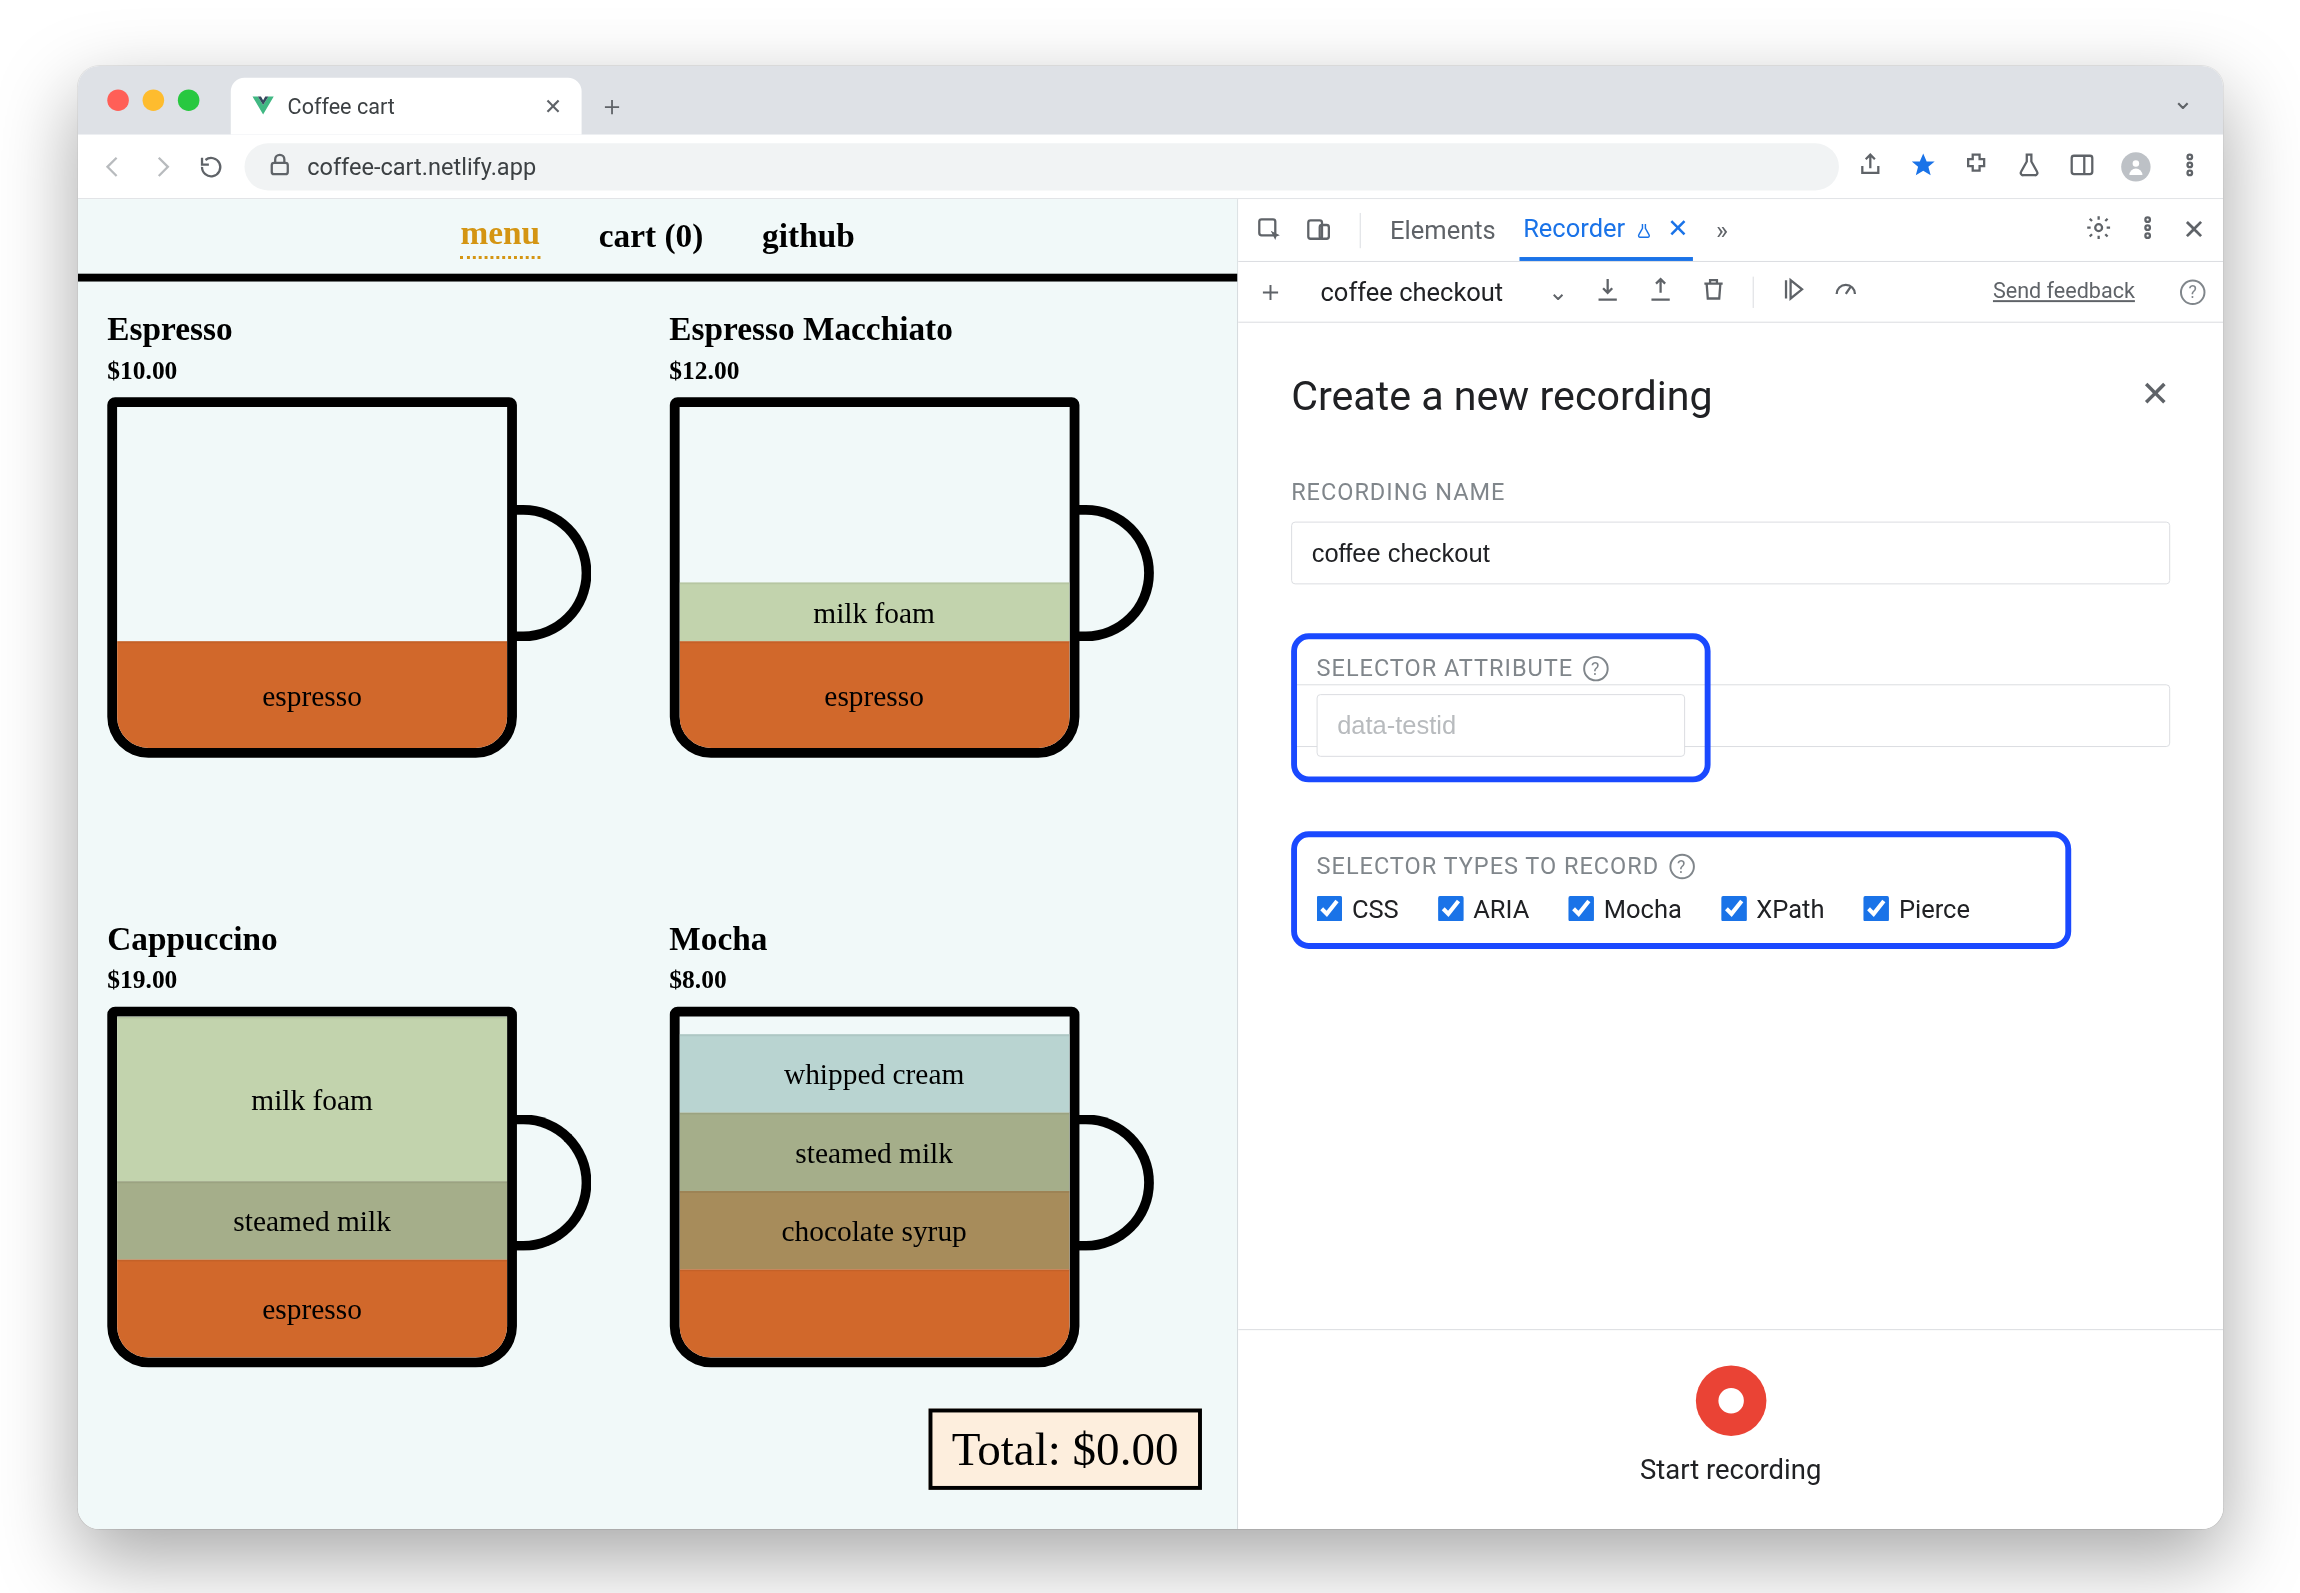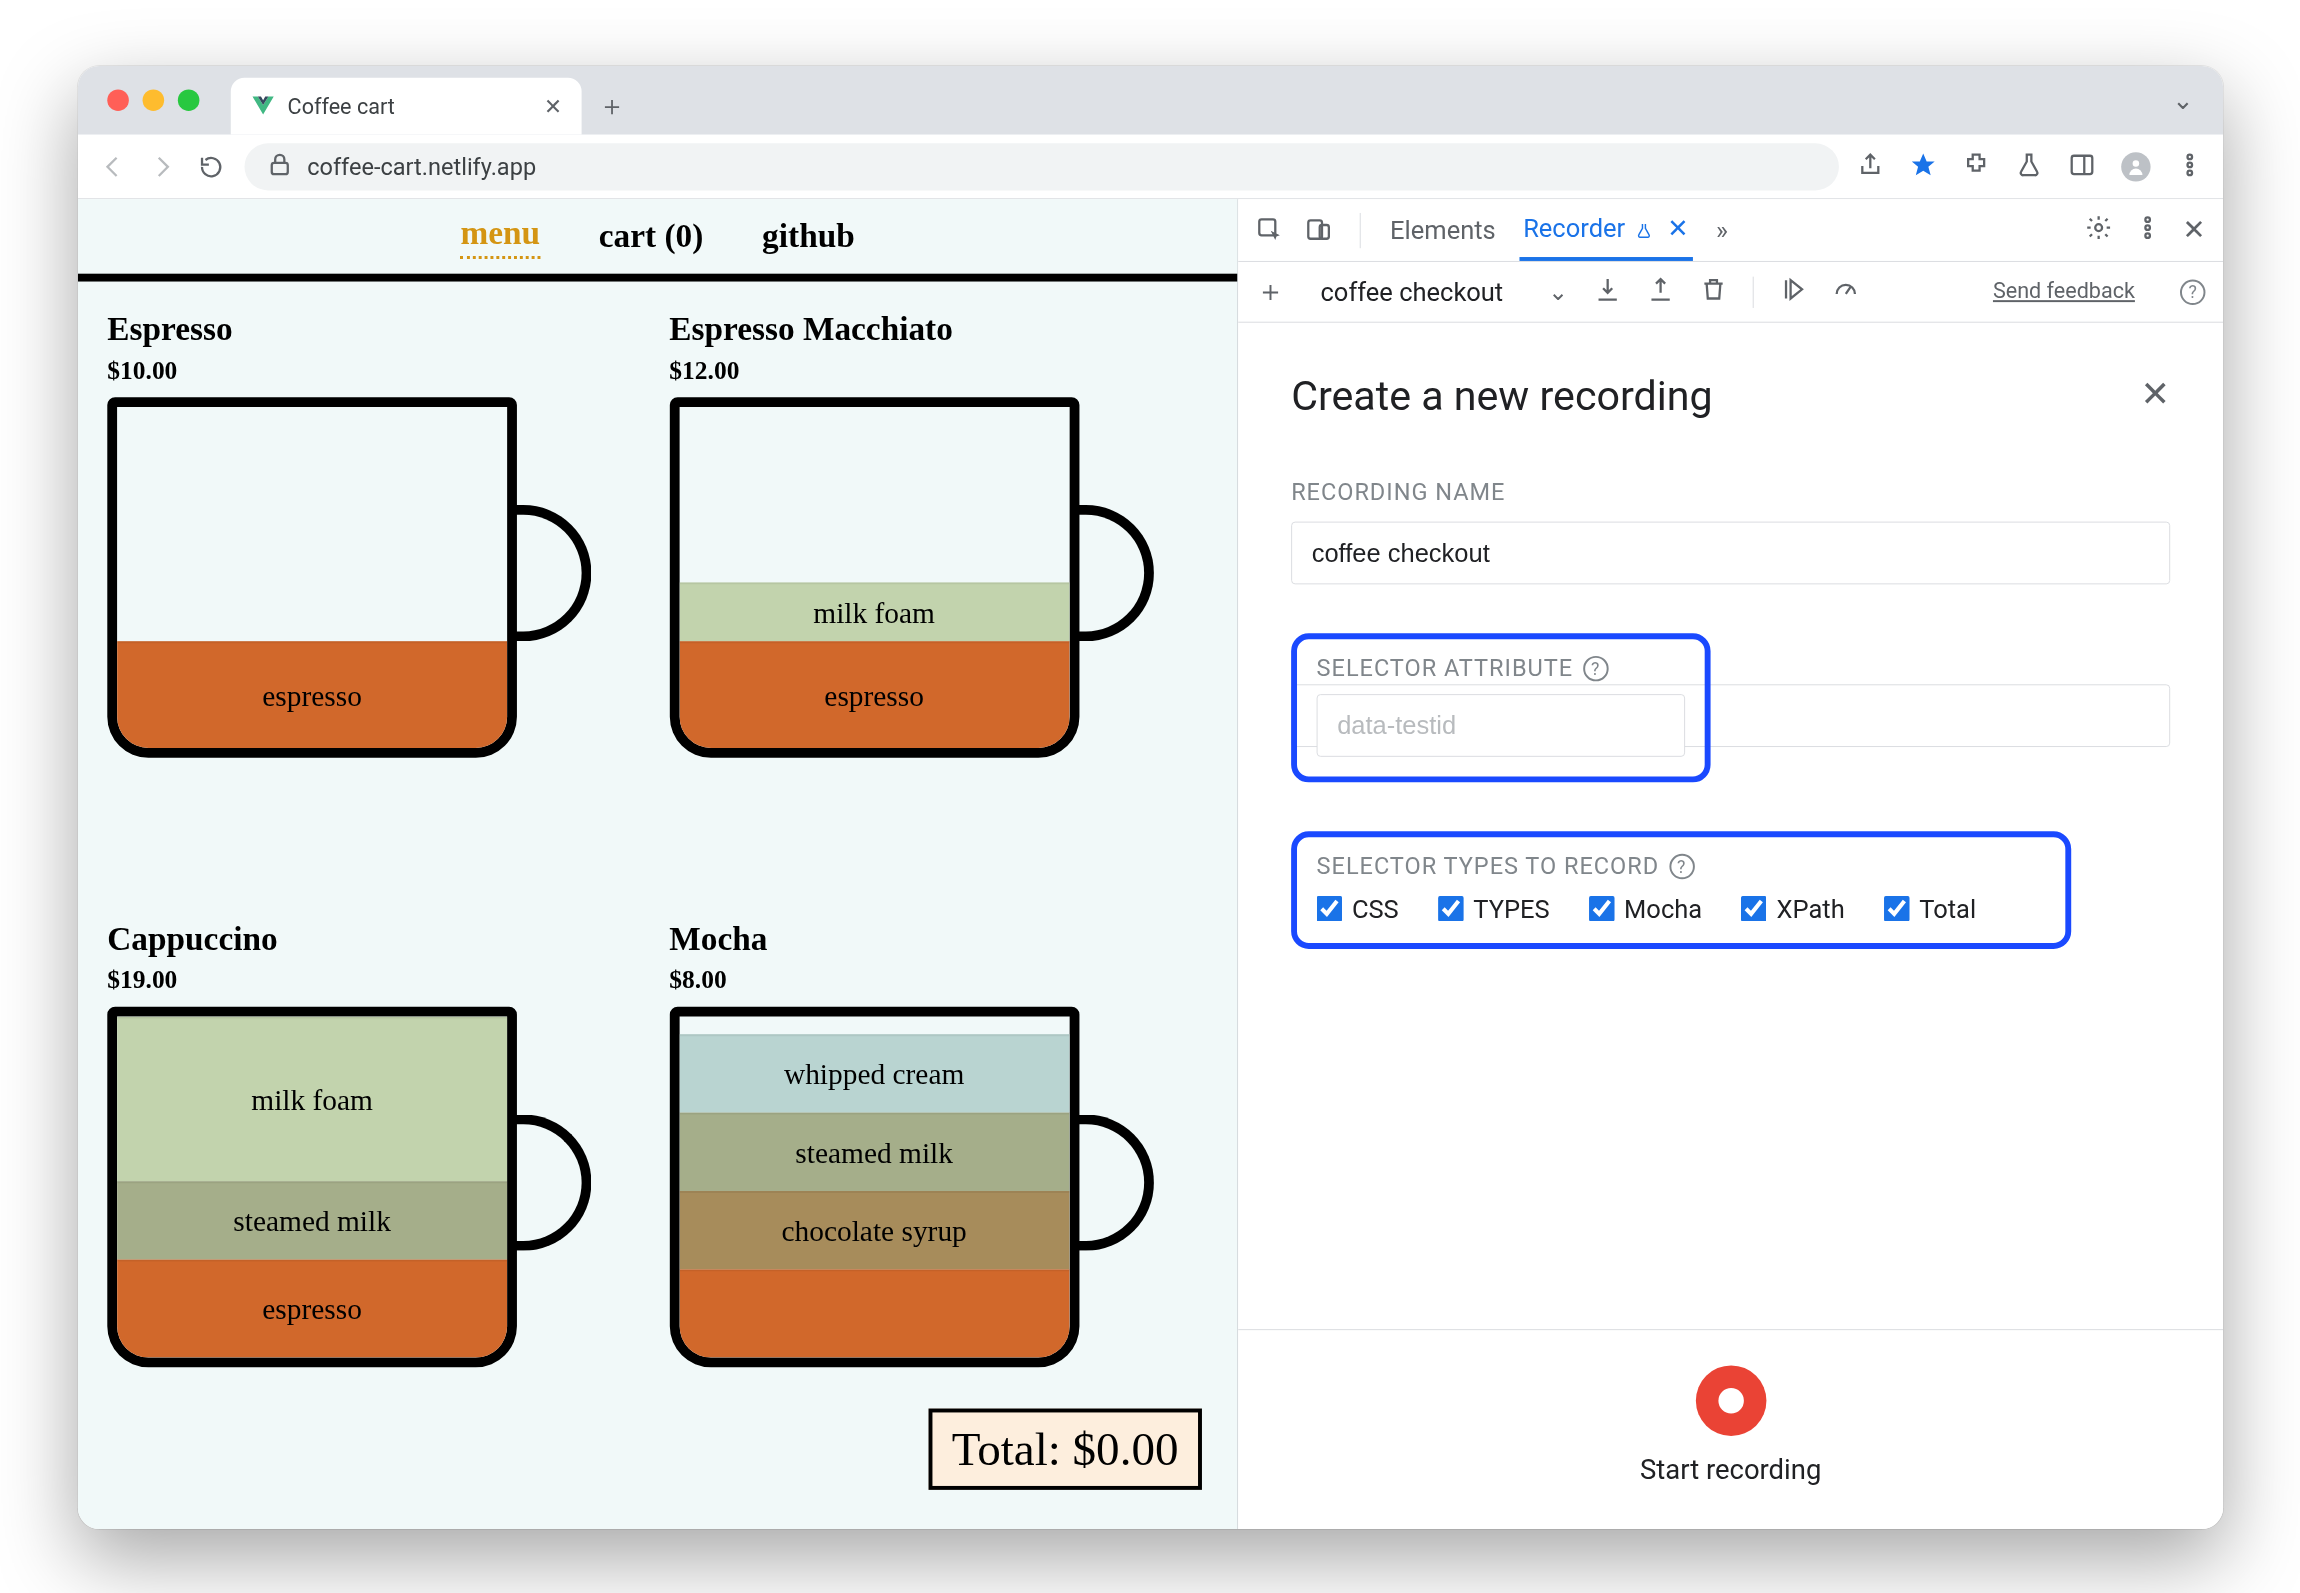--- a/index.html
+++ b/index.html
@@ -471,33 +471,33 @@
               <span>SELECTOR TYPES TO RECORD</span>
               <span class="qmark">?</span>
             </div>
             <div class="checks" id="type-checks">
                 <label class="check">
                   <input type="checkbox" checked="" style="">
                   <span>CSS</span>
                 </label>
                 <label class="check">
                   <input type="checkbox" checked="" style="">
-                  <span>TYPES</span>
+                  <span>ARIA</span>
                 </label>
                 <label class="check">
                   <input type="checkbox" checked="" style="">
                   <span>Mocha</span>
                 </label>
                 <label class="check">
                   <input type="checkbox" checked="" style="">
                   <span>XPath</span>
                 </label>
                 <label class="check">
                   <input type="checkbox" checked="" style="">
-                  <span>Total</span>
+                  <span>Pierce</span>
                 </label>
               </div>
           </div>
         </div>
       </div>
 
       <div class="dt-footer">
         <div class="rec-btn">
             <div class="inner"></div>
           </div>

